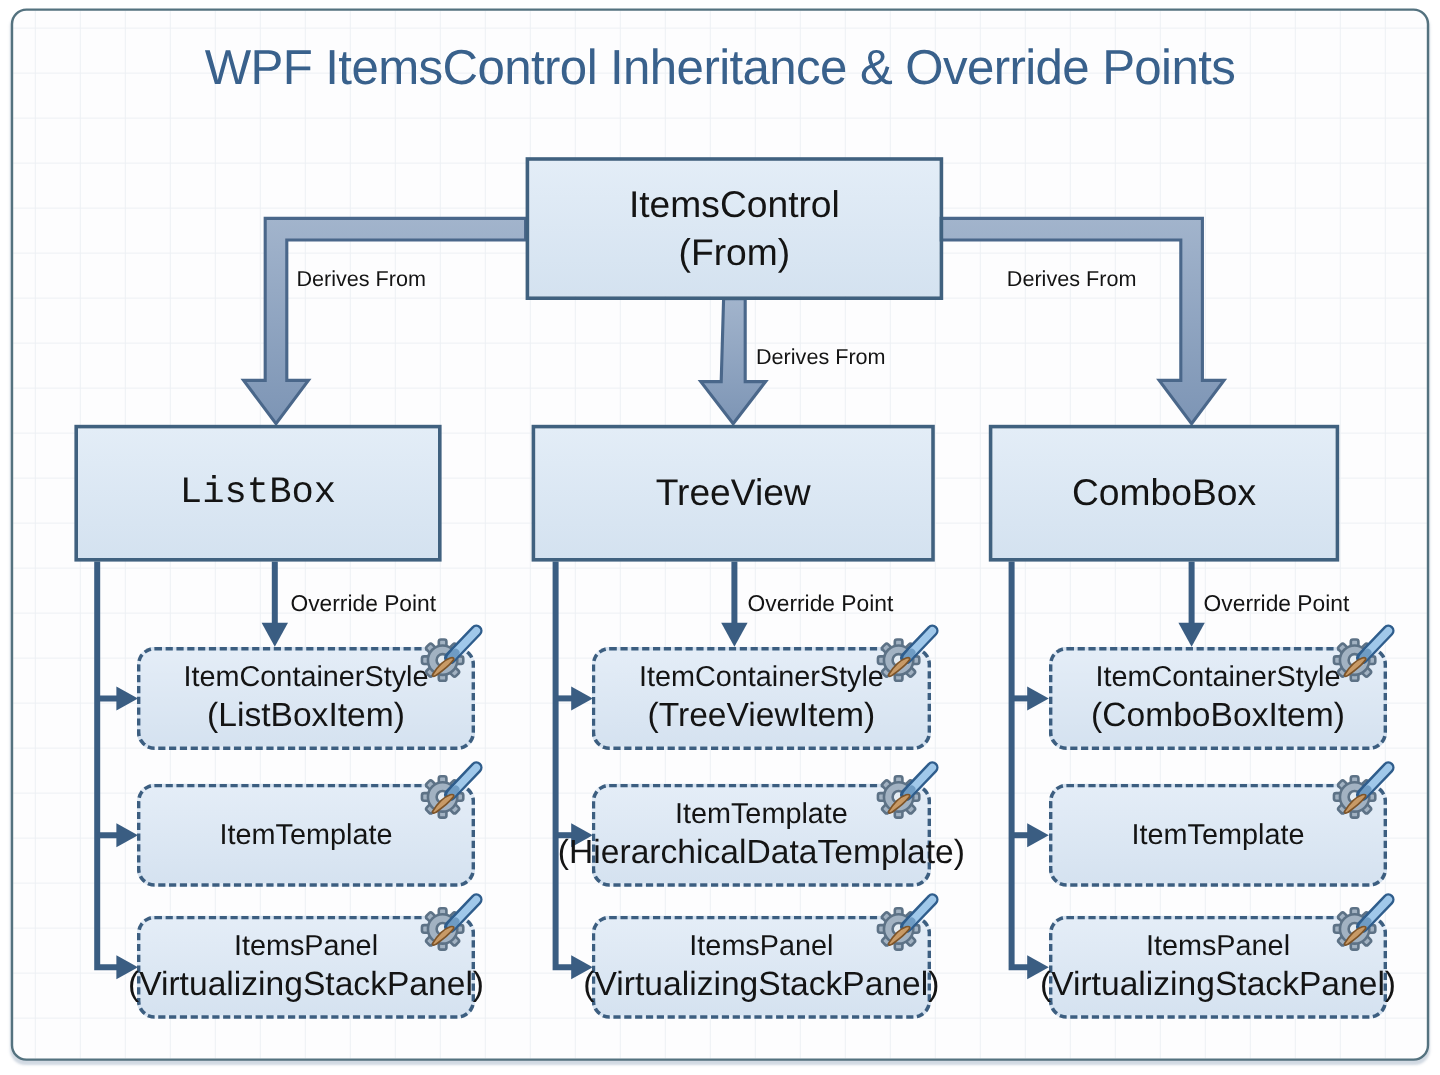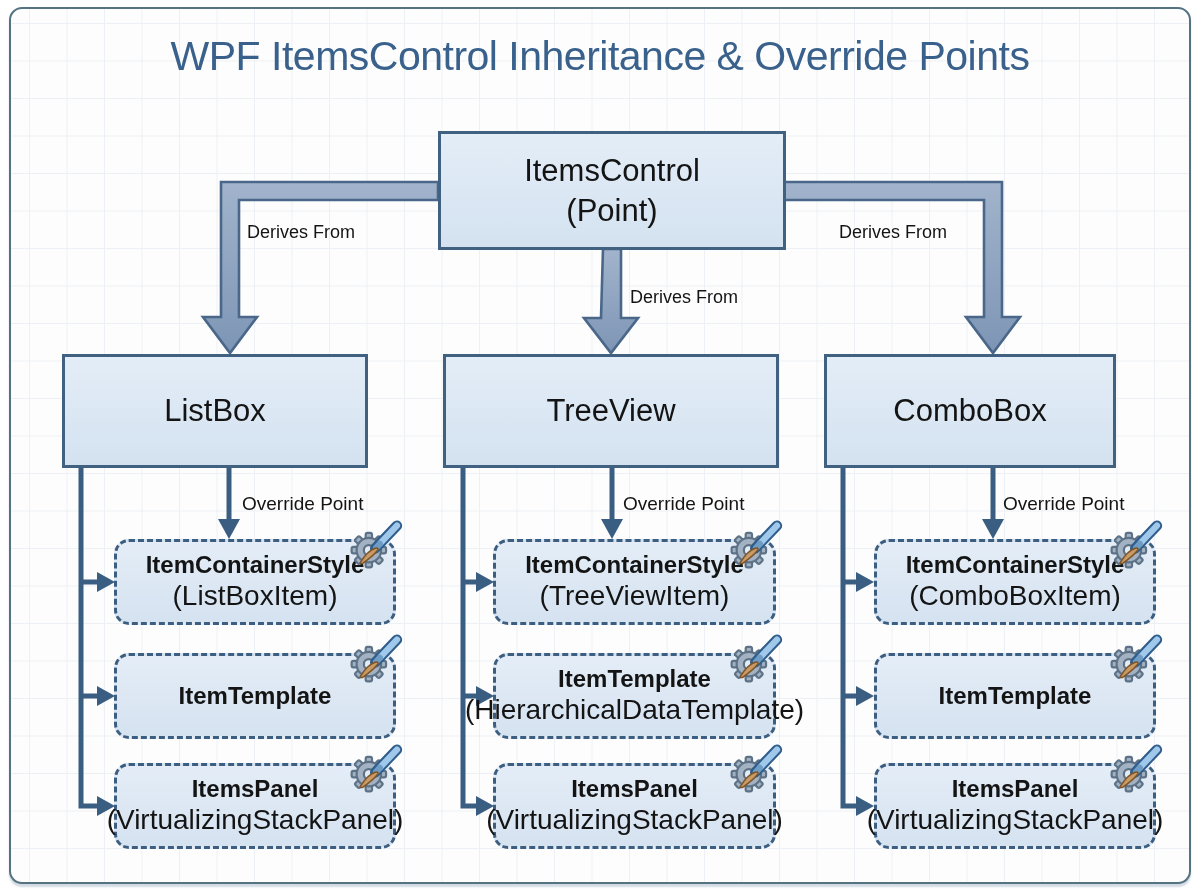--- a/index.html
+++ b/index.html
@@ -30,21 +30,21 @@
     align-items:center;justify-content:center;text-align:center;
     background:linear-gradient(180deg,var(--node-fill-top),var(--node-fill-bot));
     border:3px solid var(--node-border);}
   .node .nline{font-size:31px;font-weight:500;line-height:1.28;}
   .flabel{position:absolute;z-index:3;font-size:18px;font-weight:400;white-space:nowrap;}
   .olabel{position:absolute;z-index:3;font-size:19px;font-weight:500;white-space:nowrap;}
   .obox{position:absolute;z-index:2;display:flex;flex-direction:column;
     align-items:center;justify-content:center;text-align:center;
     background:linear-gradient(180deg,var(--dashed-fill-top),var(--dashed-fill-bot));
     border:3px dashed var(--dashed-border);border-radius:15px;}
-  .obox-title{font-size:24px;font-weight:700;line-height:1.15;}
+  .obox-title{font-size:24px;font-weight:400;line-height:1.15;}
   .obox-sub{font-size:28px;font-weight:500;line-height:1.2;}
   .oicon{position:absolute;top:-23px;right:-13px;width:58px;height:55px;z-index:4;}
   .oicon svg{width:100%;height:100%;display:block;}
 </style>
 </head>
 <body>
 
 <div class="stage">
   <div class="frame">
 
@@ -110,28 +110,28 @@
           <line x1="54" y1="7" x2="30" y2="32" stroke="#2f5d8c" stroke-width="11.5" stroke-linecap="round"></line>
           <line x1="54" y1="7" x2="36" y2="26" stroke="#a0c8ea" stroke-width="7" stroke-linecap="round"></line>
           <line x1="35" y1="27" x2="31" y2="31.5" stroke="#6f9cc4" stroke-width="7" stroke-linecap="round"></line>
           <path d="M30,32 C24,34 19,39 14,47 C13,49 15,49.5 17,48 C24,43 29,39 32,35 C34.5,32.5 33,31.2 30,32 Z" fill="#c89a66" stroke="#7d5429" stroke-width="1.6"></path>
         </g>
       </defs>
     </svg>
 
     <div class="node" style="left:427px;top:122px;width:348px;height:119px;">
       <div class="nline">ItemsControl</div>
-      <div class="nline">(Point)</div>
+      <div class="nline">(From)</div>
     </div>
 
     <div class="flabel" style="left:236px;top:213px;">Derives From</div>
     <div class="flabel" style="left:619px;top:278px;">Derives From</div>
     <div class="flabel" style="left:828px;top:213px;">Derives From</div>
 
-    <div class="node" style="left:51px;top:345px;width:306px;height:114px;">
+    <div class="node" style="left:51px;top:345px;width:306px;height:114px;font-family:Liberation Mono, monospace;">
       <div class="nline">ListBox</div>
     </div>
     <div class="node" style="left:432px;top:345px;width:336px;height:114px;justify-content:center;">
       <div class="nline">TreeView</div>
     </div>
     <div class="node" style="left:813px;top:345px;width:292px;height:114px;">
       <div class="nline">ComboBox</div>
     </div>
 
     <div class="olabel" style="left:231px;top:484px;">Override Point</div>

